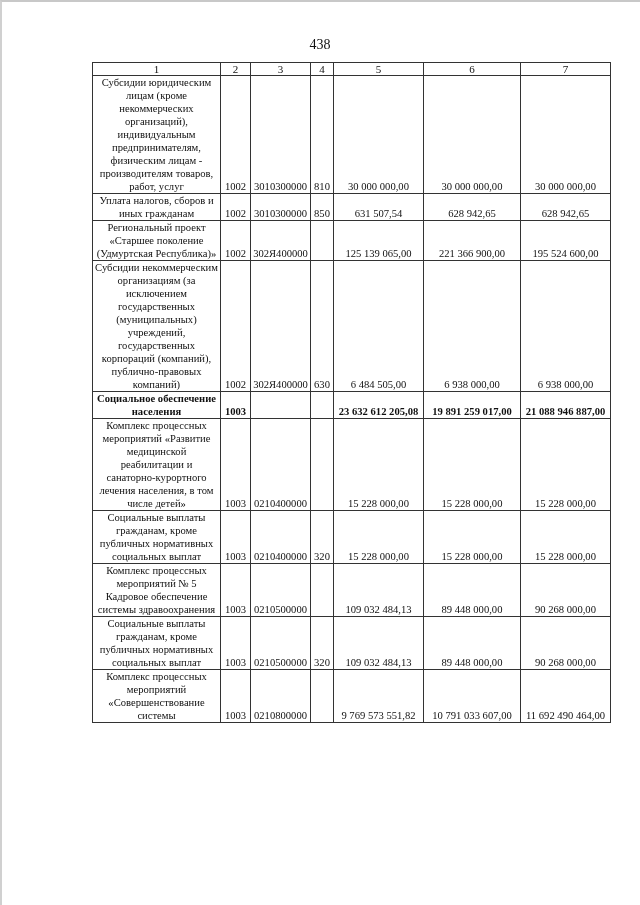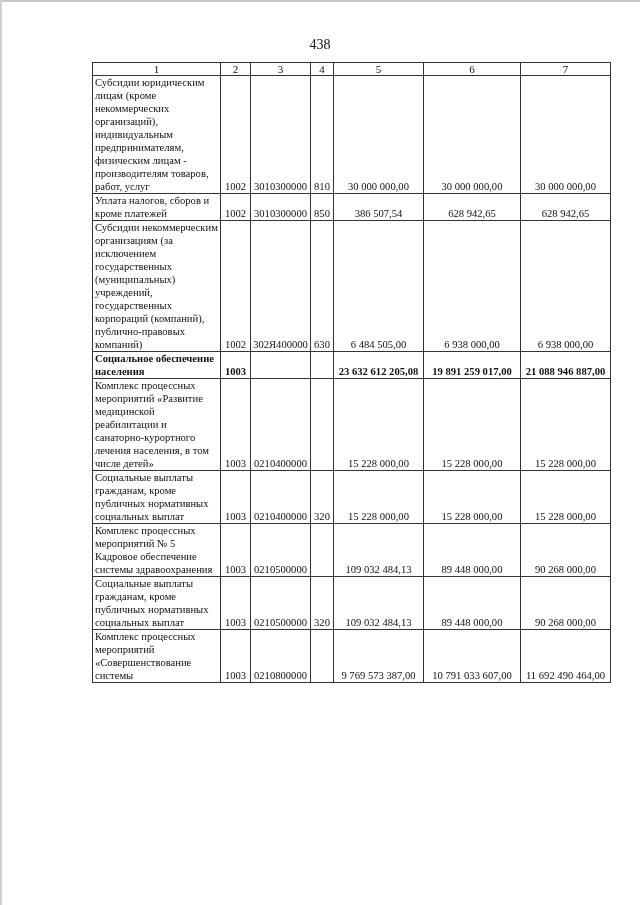--- a/index.html
+++ b/index.html
@@ -10,21 +10,21 @@
   .frame { position: absolute; left: 0; top: 0; width: 638px; height: 903px; border-top: 2px solid #c8c8c8; border-left: 2px solid #d0d0d0; }
   .page-number { position: absolute; left: 0; width: 640px; top: 37px; text-align: center; font-size: 14px; }
   table.budget {
     position: absolute; left: 92px; top: 62px; width: 518px;
     border-collapse: collapse; table-layout: fixed; font-size: 10.6px; line-height: 13px;
   }
   table.budget td, table.budget th {
     border: 1px solid #333; padding: 0 2px; vertical-align: bottom; overflow: hidden; white-space: nowrap;
   }
   table.budget th { font-weight: normal; text-align: center; height: 12px; line-height: 12px; font-size: 11px; }
-  table.budget td.name { white-space: normal; text-align: left; }
+  table.budget td.name { white-space: normal; text-align: center; }
   table.budget td.num { text-align: center; }
   table.budget td.code { text-align: center; }
   tr.bold td { font-weight: bold; }
 </style>
 </head>
 <body>
 
 <div class="frame"></div>
 <div class="page-number">438</div>
 
@@ -53,27 +53,36 @@
       <tr>
         <td class="name">Субсидии юридическим лицам (кроме некоммерческих организаций), индивидуальным предпринимателям, физическим лицам - производителям товаров, работ, услуг</td>
         <td class="code">1002</td>
         <td class="code">3010300000</td>
         <td class="code">810</td>
         <td class="num">30 000 000,00</td>
         <td class="num">30 000 000,00</td>
         <td class="num">30 000 000,00</td>
       </tr>
       <tr>
-        <td class="name">Уплата налогов, сборов и кроме платежей</td>
+        <td class="name">Уплата налогов, сборов и иных гражданам</td>
         <td class="code">1002</td>
         <td class="code">3010300000</td>
         <td class="code">850</td>
-        <td class="num">386 507,54</td>
+        <td class="num">631 507,54</td>
         <td class="num">628 942,65</td>
         <td class="num">628 942,65</td>
+      </tr>
+      <tr>
+        <td class="name">Региональный проект «Старшее поколение (Удмуртская Республика)»</td>
+        <td class="code">1002</td>
+        <td class="code">302Я400000</td>
+        <td class="code"></td>
+        <td class="num">125 139 065,00</td>
+        <td class="num">221 366 900,00</td>
+        <td class="num">195 524 600,00</td>
       </tr>
       <tr>
         <td class="name">Субсидии некоммерческим организациям (за исключением государственных (муниципальных) учреждений, государственных корпораций (компаний), публично-правовых компаний)</td>
         <td class="code">1002</td>
         <td class="code">302Я400000</td>
         <td class="code">630</td>
         <td class="num">6 484 505,00</td>
         <td class="num">6 938 000,00</td>
         <td class="num">6 938 000,00</td>
       </tr>
@@ -120,18 +129,18 @@
         <td class="code">320</td>
         <td class="num">109 032 484,13</td>
         <td class="num">89 448 000,00</td>
         <td class="num">90 268 000,00</td>
       </tr>
       <tr>
         <td class="name">Комплекс процессных мероприятий «Совершенствование системы</td>
         <td class="code">1003</td>
         <td class="code">0210800000</td>
         <td class="code"></td>
-        <td class="num">9 769 573 387,00</td>
+        <td class="num">9 769 573 551,82</td>
         <td class="num">10 791 033 607,00</td>
         <td class="num">11 692 490 464,00</td>
       </tr>
     </tbody>
 </table>
 
 </body></html>

